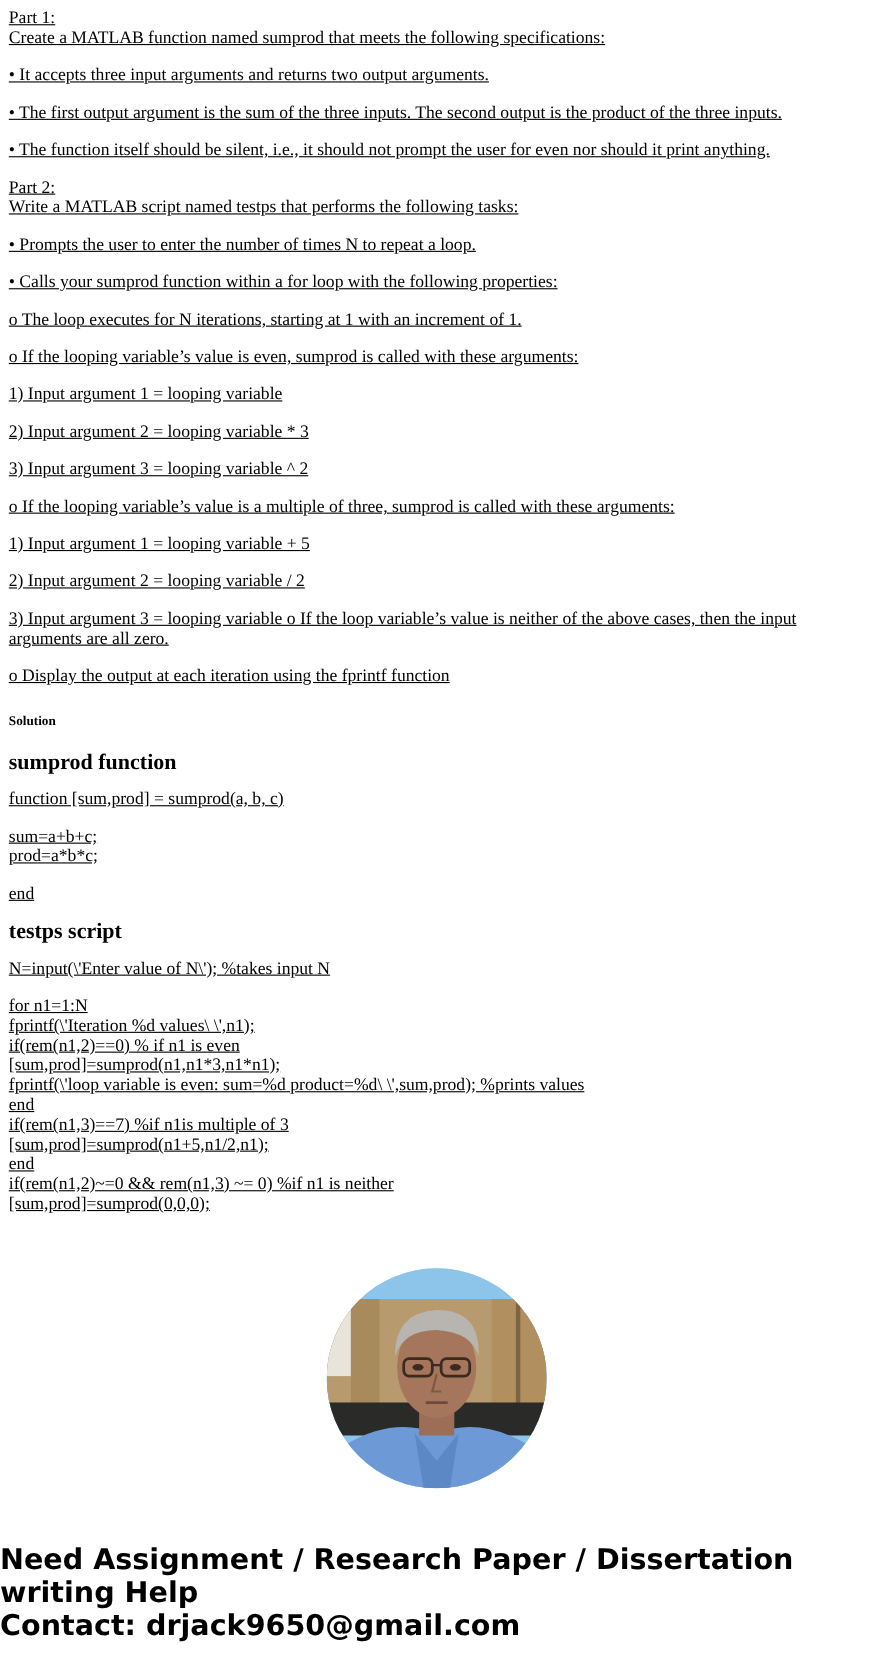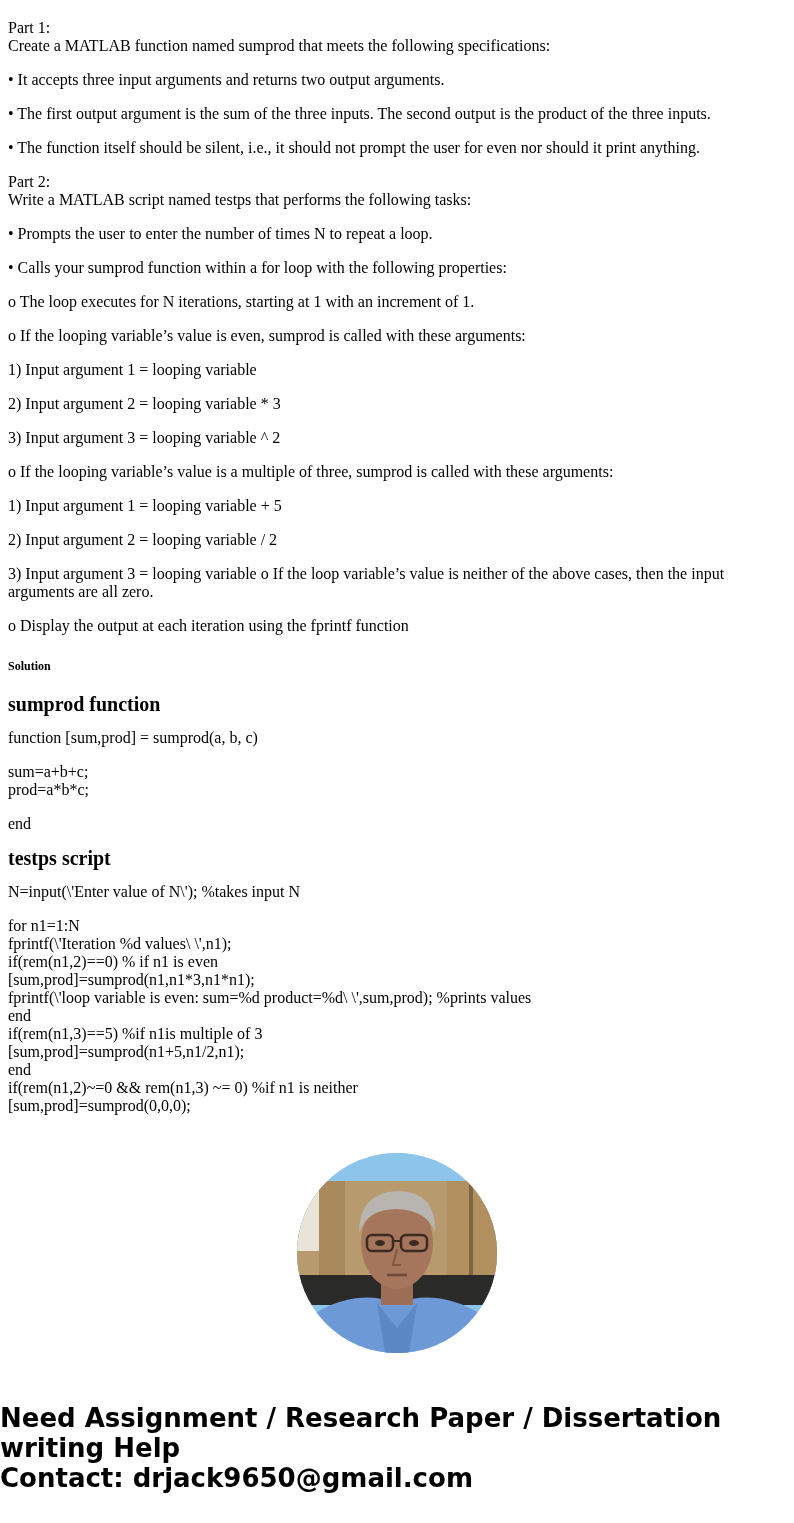--- a/index.html
+++ b/index.html
@@ -17,21 +17,22 @@
       color: #000000;
       line-height: 18px;
     }
     .content {
       position: absolute;
       left: 8px;
       top: 8px;
       width: 778px;
     }
     p {
-      margin: 11px 0 16px 0;
+      margin: 0 0 16px 0;
+      text-decoration: underline;
     }
     .line { display: block; }
     h2 {
       font-size: 12px;
       font-weight: bold;
       margin: 20px 0 18px 0;
       line-height: 22px;
     }
     h3 {
       font-size: 20px;
@@ -105,21 +106,21 @@
 
   <h3>testps script</h3>
   <p>N=input(\'Enter value of N\'); %takes input N</p>
   <p>
     <span class="line">for n1=1:N</span>
     <span class="line">fprintf(\'Iteration %d values\ \',n1);</span>
     <span class="line">if(rem(n1,2)==0) % if n1 is even</span>
     <span class="line">[sum,prod]=sumprod(n1,n1*3,n1*n1);</span>
     <span class="line">fprintf(\'loop variable is even: sum=%d product=%d\ \',sum,prod); %prints values</span>
     <span class="line">end</span>
-    <span class="line">if(rem(n1,3)==5) %if n1is multiple of 3</span>
+    <span class="line">if(rem(n1,3)==7) %if n1is multiple of 3</span>
     <span class="line">[sum,prod]=sumprod(n1+5,n1/2,n1);</span>
     <span class="line">end</span>
     <span class="line">if(rem(n1,2)~=0 &amp;&amp; rem(n1,3) ~= 0) %if n1 is neither</span>
     <span class="line">[sum,prod]=sumprod(0,0,0);</span>
   </p>
 </div>
 
 <div class="avatar-wrap" aria-label="tutor-portrait">
   <svg width="200" height="200" viewBox="0 0 200 200">
 

